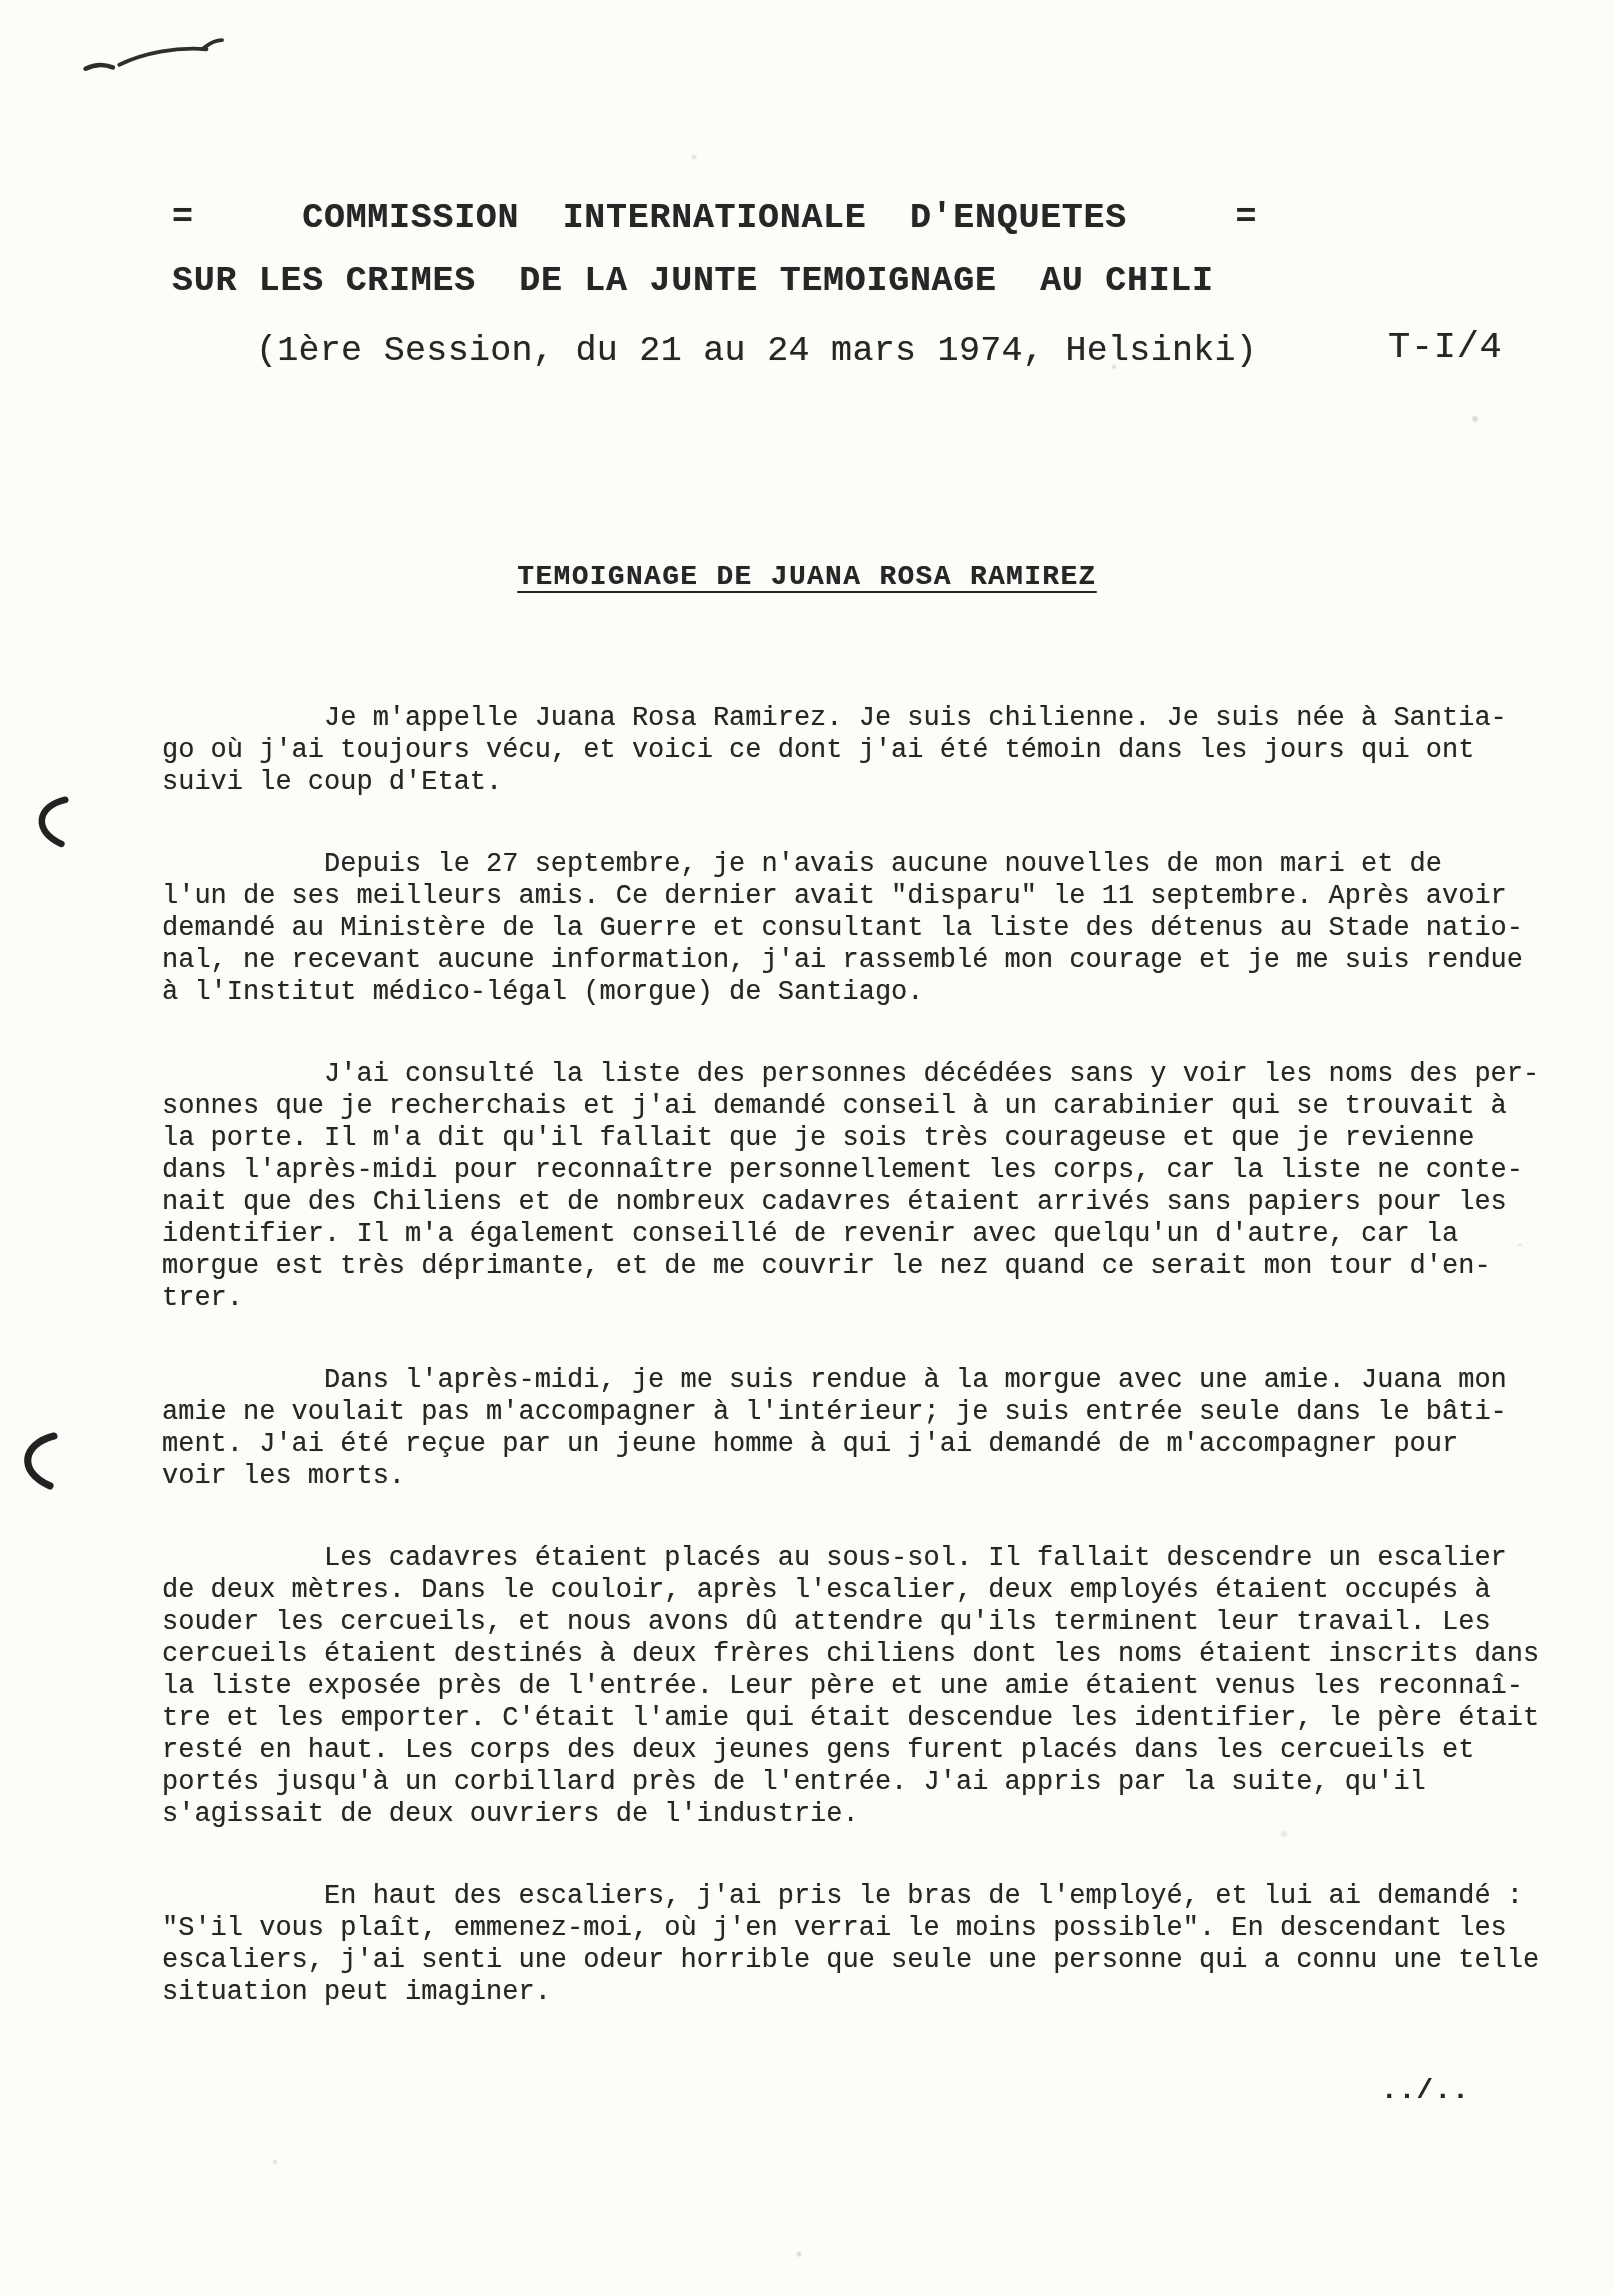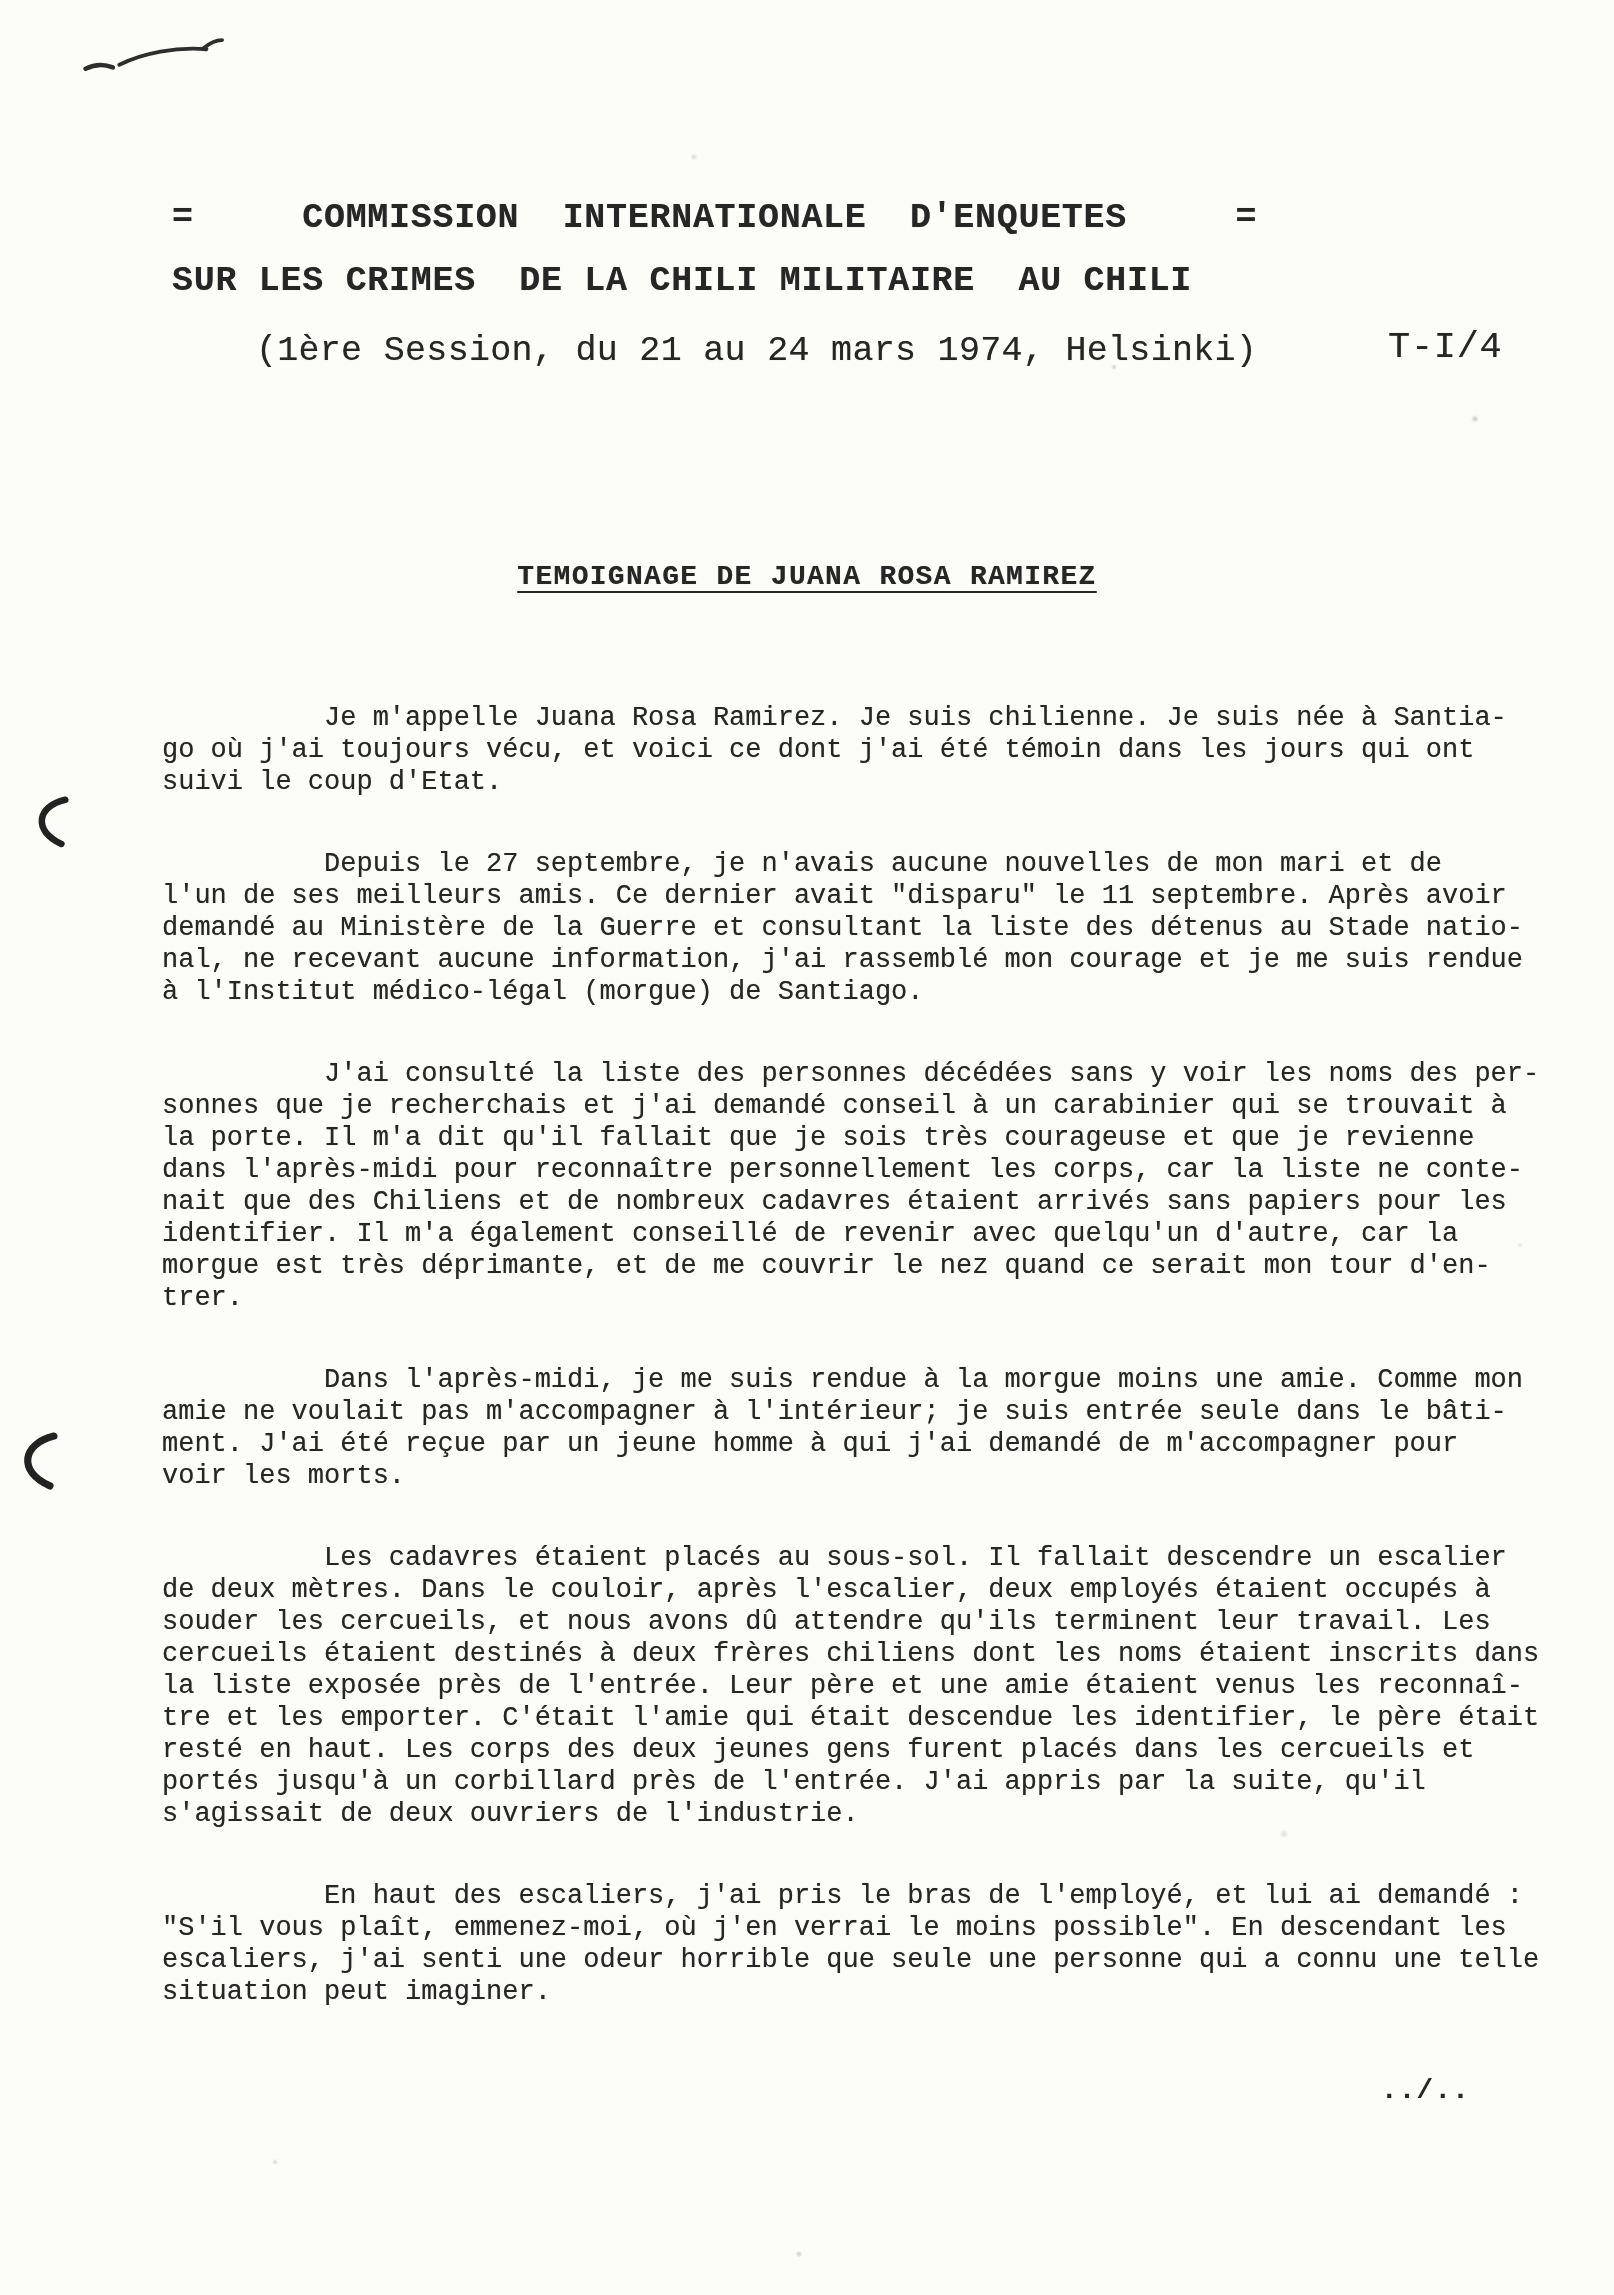--- a/index.html
+++ b/index.html
@@ -111,21 +111,21 @@
   <svg class="squiggle" width="151" height="52" viewBox="0 0 230 80">
     <path d="M12 58 C 28 50, 44 52, 54 56" stroke="#2e2e2e" stroke-width="7" fill="none" stroke-linecap="round"></path>
     <path d="M64 52 C 100 34, 152 24, 198 28" stroke="#2e2e2e" stroke-width="6" fill="none" stroke-linecap="round"></path>
     <path d="M194 26 C 204 18, 214 14, 222 14" stroke="#2e2e2e" stroke-width="6" fill="none" stroke-linecap="round"></path>
   </svg>
 
   <div class="docref ink">T-I/4</div>
 
   <header class="header">
     <div class="h-line ink">=     COMMISSION  INTERNATIONALE  D'ENQUETES     =</div>
-    <div class="h-line ink">SUR LES CRIMES  DE LA CHILI MILITAIRE  AU CHILI</div>
+    <div class="h-line ink">SUR LES CRIMES  DE LA JUNTE TEMOIGNAGE  AU CHILI</div>
     <div class="h-line session ink">(1ère Session, du 21 au 24 mars 1974, Helsinki)</div>
   </header>
 
   <div class="title-row">
     <h1 class="title ink">TEMOIGNAGE DE JUANA ROSA RAMIREZ</h1>
   </div>
 
   <main class="body">
     <p class="para ink">          Je m'appelle Juana Rosa Ramirez. Je suis chilienne. Je suis née à Santia-
 go où j'ai toujours vécu, et voici ce dont j'ai été témoin dans les jours qui ont
@@ -136,21 +136,21 @@
 nal, ne recevant aucune information, j'ai rassemblé mon courage et je me suis rendue
 à l'Institut médico-légal (morgue) de Santiago.</p>
     <p class="para ink">          J'ai consulté la liste des personnes décédées sans y voir les noms des per-
 sonnes que je recherchais et j'ai demandé conseil à un carabinier qui se trouvait à
 la porte. Il m'a dit qu'il fallait que je sois très courageuse et que je revienne
 dans l'après-midi pour reconnaître personnellement les corps, car la liste ne conte-
 nait que des Chiliens et de nombreux cadavres étaient arrivés sans papiers pour les
 identifier. Il m'a également conseillé de revenir avec quelqu'un d'autre, car la
 morgue est très déprimante, et de me couvrir le nez quand ce serait mon tour d'en-
 trer.</p>
-    <p class="para ink">          Dans l'après-midi, je me suis rendue à la morgue moins une amie. Comme mon
+    <p class="para ink">          Dans l'après-midi, je me suis rendue à la morgue avec une amie. Juana mon
 amie ne voulait pas m'accompagner à l'intérieur; je suis entrée seule dans le bâti-
 ment. J'ai été reçue par un jeune homme à qui j'ai demandé de m'accompagner pour
 voir les morts.</p>
     <p class="para ink">          Les cadavres étaient placés au sous-sol. Il fallait descendre un escalier
 de deux mètres. Dans le couloir, après l'escalier, deux employés étaient occupés à
 souder les cercueils, et nous avons dû attendre qu'ils terminent leur travail. Les
 cercueils étaient destinés à deux frères chiliens dont les noms étaient inscrits dans
 la liste exposée près de l'entrée. Leur père et une amie étaient venus les reconnaî-
 tre et les emporter. C'était l'amie qui était descendue les identifier, le père était
 resté en haut. Les corps des deux jeunes gens furent placés dans les cercueils et

